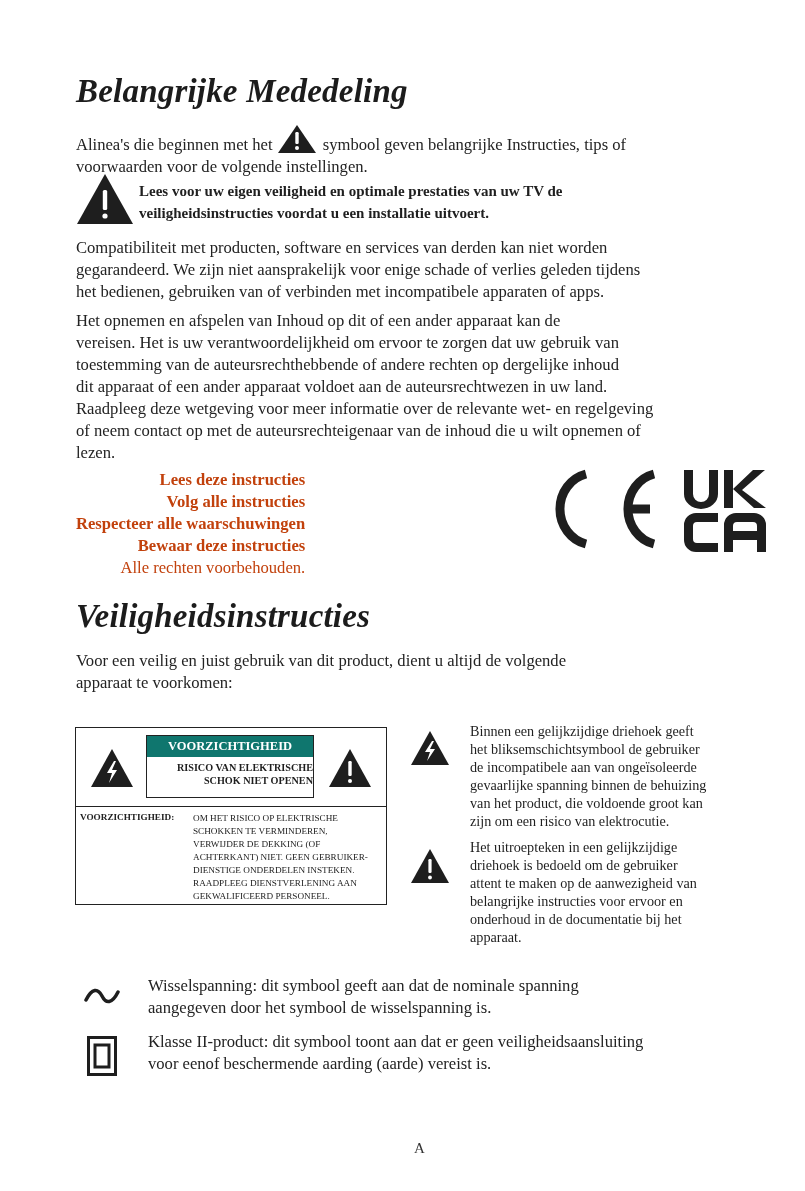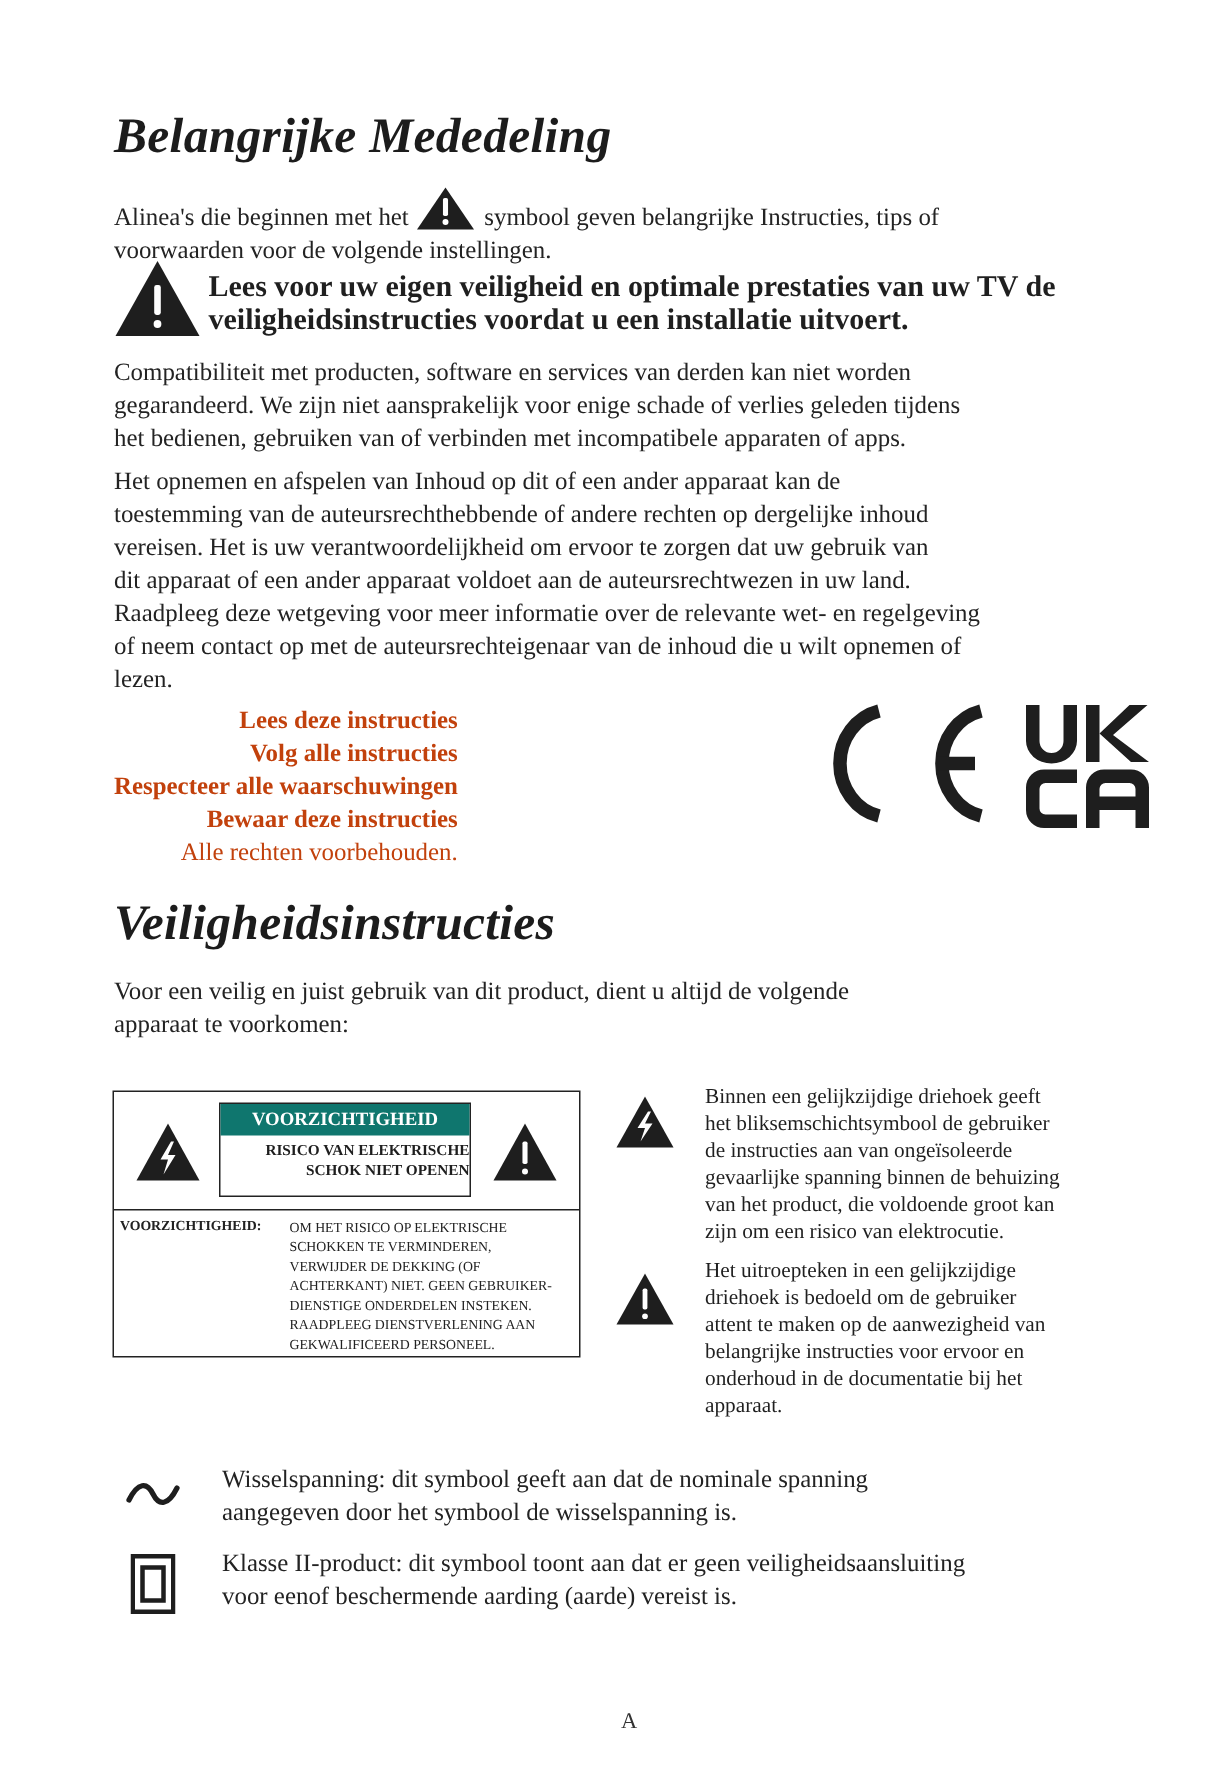--- a/index.html
+++ b/index.html
@@ -5,21 +5,21 @@
   html, body { margin: 0; padding: 0; background: #ffffff; }
   body { width: 805px; height: 1191px; position: relative; overflow: hidden;
          font-family: "Liberation Sans", sans-serif; color: #1f1f1f; }
   .page { position: absolute; left: 18px; top: 0; width: 805px; height: 1191px; font-family: Liberation Serif, serif; }
   .h1 { position: absolute; left: 58px; font-size: 33px; font-weight: bold; font-style: italic;
         color: #1c1c1c; letter-spacing: 0.2px; margin: 0; }
   .p { position: absolute; left: 58px; font-size: 16.6px; line-height: 22px; color: #232323; margin: 0; }
   .bold { font-weight: bold; }
   .inline-warn { display: inline-block; vertical-align: -4px; width: 40px; height: 30px; margin: 0 2px 0 0; }
   .big-warn { position: absolute; left: 58px; top: 173px; width: 58px; height: 52px; }
-  .warn-text { position: absolute; left: 121px; top: 180px; font-size: 20px; line-height: 22px; font-weight: bold; color: #1f1f1f; }
+  .warn-text { position: absolute; left: 121px; top: 180px; font-size: 15px; line-height: 22px; font-weight: bold; color: #1f1f1f; }
   .list { position: absolute; left: 58px; top: 469px; font-size: 16.6px; line-height: 22px; color: #c2410c; text-align: right; }
   .list div { white-space: nowrap; }
   .marks { position: absolute; left: 528px; top: 466px; width: 222px; height: 86px; }
   
   .label { position: absolute; left: 57px; top: 727px; width: 312px; height: 178px;
            border: 1.5px solid #222; box-sizing: border-box; }
   .label .top { position: absolute; left: 0; top: 0; width: 100%; height: 78px; border-bottom: 1.5px solid #222; }
   .label .tri-l { position: absolute; left: 14px; top: 20px; width: 44px; height: 40px; }
   .label .tri-r { position: absolute; right: 14px; top: 20px; width: 44px; height: 40px; }
   .label .center { position: absolute; left: 70px; top: 7px; width: 168px; height: 63px; border: 1.2px solid #222; box-sizing: border-box; }
@@ -65,22 +65,22 @@
   </div>
 
   <div class="p" style="top:237px;">
     <div>Compatibiliteit met producten, software en services van derden kan niet worden</div>
     <div>gegarandeerd. We zijn niet aansprakelijk voor enige schade of verlies geleden tijdens</div>
     <div>het bedienen, gebruiken van of verbinden met incompatibele apparaten of apps.</div>
   </div>
 
   <div class="p" style="top:310px;">
     <div>Het opnemen en afspelen van Inhoud op dit of een ander apparaat kan de</div>
+    <div>vereisen. Het is uw verantwoordelijkheid om ervoor te zorgen dat uw gebruik van</div>
     <div>toestemming van de auteursrechthebbende of andere rechten op dergelijke inhoud</div>
-    <div>vereisen. Het is uw verantwoordelijkheid om ervoor te zorgen dat uw gebruik van</div>
     <div>dit apparaat of een ander apparaat voldoet aan de auteursrechtwezen in uw land.</div>
     <div>Raadpleeg deze wetgeving voor meer informatie over de relevante wet- en regelgeving</div>
     <div>of neem contact op met de auteursrechteigenaar van de inhoud die u wilt opnemen of</div>
     <div>lezen.</div>
   </div>
 
   <div class="list">
     <div class="bold">Lees deze instructies</div>
     <div class="bold">Volg alle instructies</div>
     <div class="bold">Respecteer alle waarschuwingen</div>
@@ -148,21 +148,21 @@
   </div>
 
   <div class="sym-row" style="top:722px;">
     <svg class="icon" style="top:8px;" viewBox="0 0 40 36">
       <polygon points="20,1 39,35 1,35" fill="#1e1e1e"></polygon>
       <polygon points="22,11 15,22 20,22 17,31 25,19 20,19 24,11" fill="#fff"></polygon>
     </svg>
     <div class="txt">
       <div>Binnen een gelijkzijdige driehoek geeft</div>
       <div>het bliksemschichtsymbool de gebruiker</div>
-      <div>de instructies aan van ongeïsoleerde</div>
+      <div>de incompatibele aan van ongeïsoleerde</div>
       <div>gevaarlijke spanning binnen de behuizing</div>
       <div>van het product, die voldoende groot kan</div>
       <div>zijn om een risico van elektrocutie.</div>
     </div>
   </div>
 
   <div class="sym-row" style="top:838px;">
     <svg class="icon" style="top:10px;" viewBox="0 0 40 36">
       <polygon points="20,1 39,35 1,35" fill="#1e1e1e"></polygon>
       <rect x="18.4" y="11" width="3.2" height="14" rx="1.2" fill="#fff"></rect>

